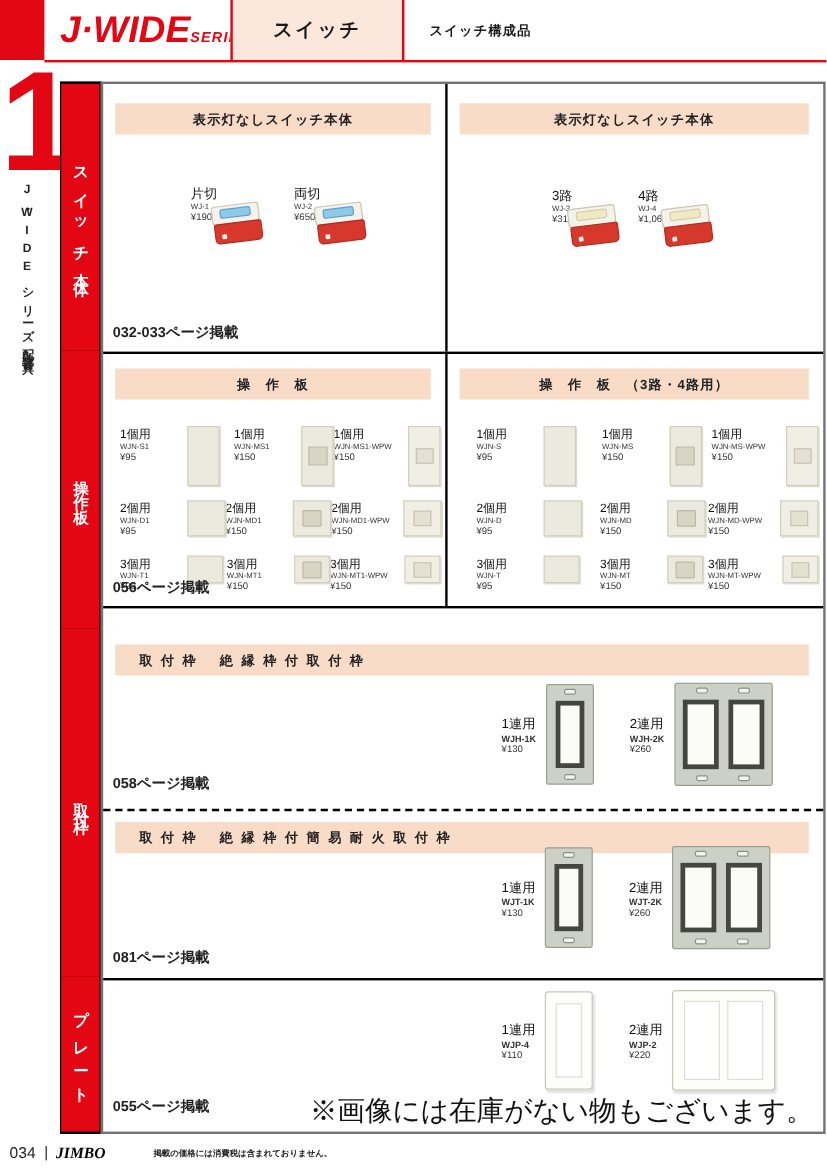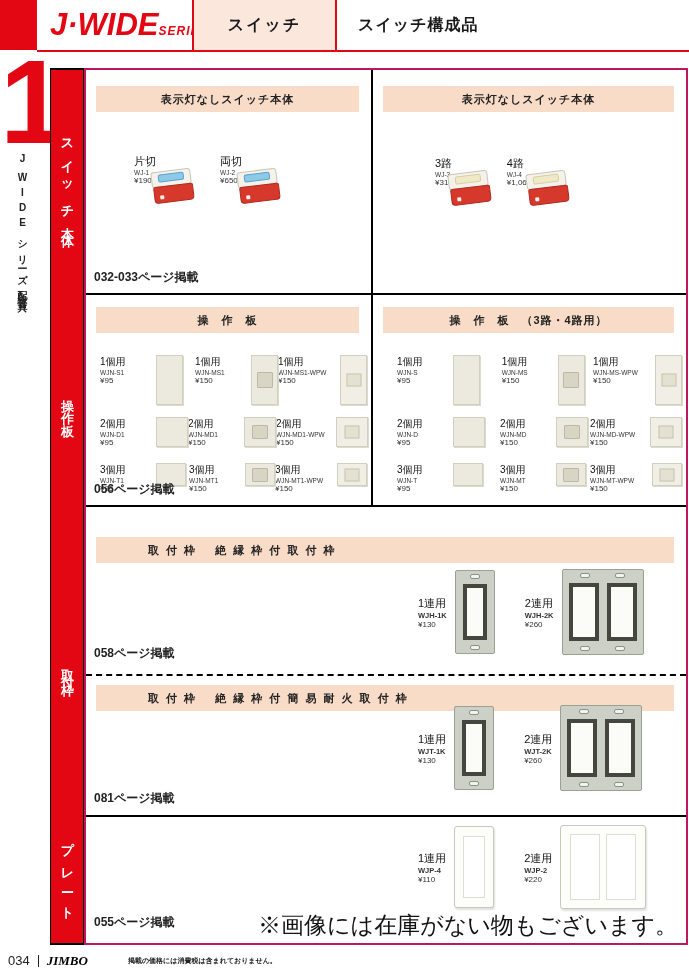--- a/index.html
+++ b/index.html
@@ -8,48 +8,48 @@
   .page { position:relative; width:689px; height:974px; background:#fff; overflow:hidden; }
 
   
   .red-square { position:absolute; left:0; top:0; width:37px; height:50px; background:#e30613; }
   .logo { position:absolute; left:50px; top:7px; color:#e30613; font-weight:bold; font-style:italic; font-size:31px; letter-spacing:0px; white-space:nowrap; }
   .logo .sub { font-size:12px; font-style:italic; letter-spacing:1px; vertical-align:baseline; }
   .header-rule { position:absolute; left:37px; top:50px; width:652px; height:2px; background:#e30613; }
   .switch-tab { position:absolute; left:192px; top:0; width:145px; height:51px; background:#fbe7dc;
     border-left:2px solid #e30613; border-right:2px solid #e30613;
     display:flex; align-items:center; justify-content:center; font-size:16px; font-weight:bold; letter-spacing:2px; }
-  .switch-sub { position:absolute; left:358px; top:0; height:51px; display:flex; align-items:center; font-size:16px; font-weight:bold; letter-spacing:1px; }
+  .switch-sub { position:absolute; left:358px; top:0; height:51px; display:flex; align-items:center; font-size:11px; font-weight:bold; letter-spacing:1px; }
 
   .big-one { position:absolute; left:0px; top:46px; width:46px; font-size:118px; line-height:0.95; font-weight:bold; color:#e30613; text-align:center; }
   .side-vertical { position:absolute; left:15px; top:153px; writing-mode:vertical-rl; text-orientation:upright; font-size:10px; font-weight:bold; letter-spacing:4px; color:#222; }
 
   
   .side-sec { position:absolute; left:50px; width:35px; background:#e30613; border:2px solid #000; border-left:1px solid #000;
     display:flex; align-items:center; justify-content:center; }
   .side-sec span { writing-mode:vertical-rl; text-orientation:upright; color:#fff; font-size:13px; font-weight:bold; letter-spacing:7px; }
   .ss1 { top:68px; height:226px; }
   .ss2 { top:292px; height:234px; border-top:none; }
   .ss3 { top:524px; height:292px; border-top:none; }
   .ss4 { top:814px; height:131px; border-top:none; }
   .ss2 span, .ss4 span { letter-spacing:12px; }
 
   
-  .content { position:absolute; left:84px; top:68px; width:604px; height:877px; border:2px solid #be185d; background:#fff; }
+  .content { position:absolute; left:84px; top:68px; width:604px; height:877px; border:2px solid #737373; background:#fff; }
   .sec { position:absolute; left:0; width:100%; }
   .sec1 { top:0; height:225px; border-bottom:2px solid #000; display:flex; }
   .sec2 { top:225px; height:212px; border-bottom:2px solid #000; display:flex; }
   .sec3 { top:457px; height:290px; border-bottom:2px solid #000; }
   .sec4 { top:747px; height:126px; }
   .panelL { width:287px; height:100%; border-right:2px solid #000; position:relative; }
   .panelR { flex:1; height:100%; position:relative; }
 
   .banner { position:absolute; top:16px; left:10px; right:12px; height:26px; background:#f8dcc8;
     display:flex; align-items:center; justify-content:center; font-size:11px; font-weight:bold; color:#222; letter-spacing:1px; }
-  .banner.left-text { justify-content:flex-start; padding-left:52px; letter-spacing:2px; }
+  .banner.left-text { justify-content:flex-start; padding-left:20px; letter-spacing:2px; }
   .page-note { position:absolute; left:8px; font-size:12px; font-weight:bold; color:#222; }
 
   
   .plabel .nm { font-size:10px; color:#111; white-space:nowrap; }
   .plabel .cd { font-size:6.5px; color:#333; white-space:nowrap; }
   .plabel .pr { font-size:8px; color:#333; white-space:nowrap; }
   .plabel.bigcd .cd { font-size:7.5px; font-weight:bold; }
   .plabel.bignm .nm { font-size:11px; }
 
   
@@ -109,21 +109,21 @@
 
   .notice { position:absolute; right:8px; bottom:2px; font-size:23px; color:#111; letter-spacing:0px; white-space:nowrap; font-family:"Liberation Sans", sans-serif; }
 
   
   .pfoot { position:absolute; left:0; top:947px; width:100%; height:27px; display:flex; align-items:center; }
   .pfoot .num { margin-left:8px; font-size:13px; color:#222; }
   .pfoot .sep { width:1px; height:12px; background:#222; margin:0 8px; }
   .pfoot .brand { font-size:13px; font-weight:bold; font-style:italic; letter-spacing:0px; color:#000;font-family:Liberation Serif, serif; }
   .pfoot .note { margin-left:40px; font-size:7px; font-weight:bold; color:#222; }
 
-  .s1prods { position:absolute; display:flex; gap:26px; }
+  .s1prods { position:absolute; display:flex; gap:26px;margin-left:25px; }
   .s1prod { display:flex; align-items:flex-start; }
   .s1prod .sw { margin-top:14px; margin-left:-6px; }
 </style>
 </head>
 <body>
 
 <div class="page">
 
   <div class="red-square"></div>
   <div class="logo"><span>J·WIDE</span><span class="sub">SERIES</span></div>

